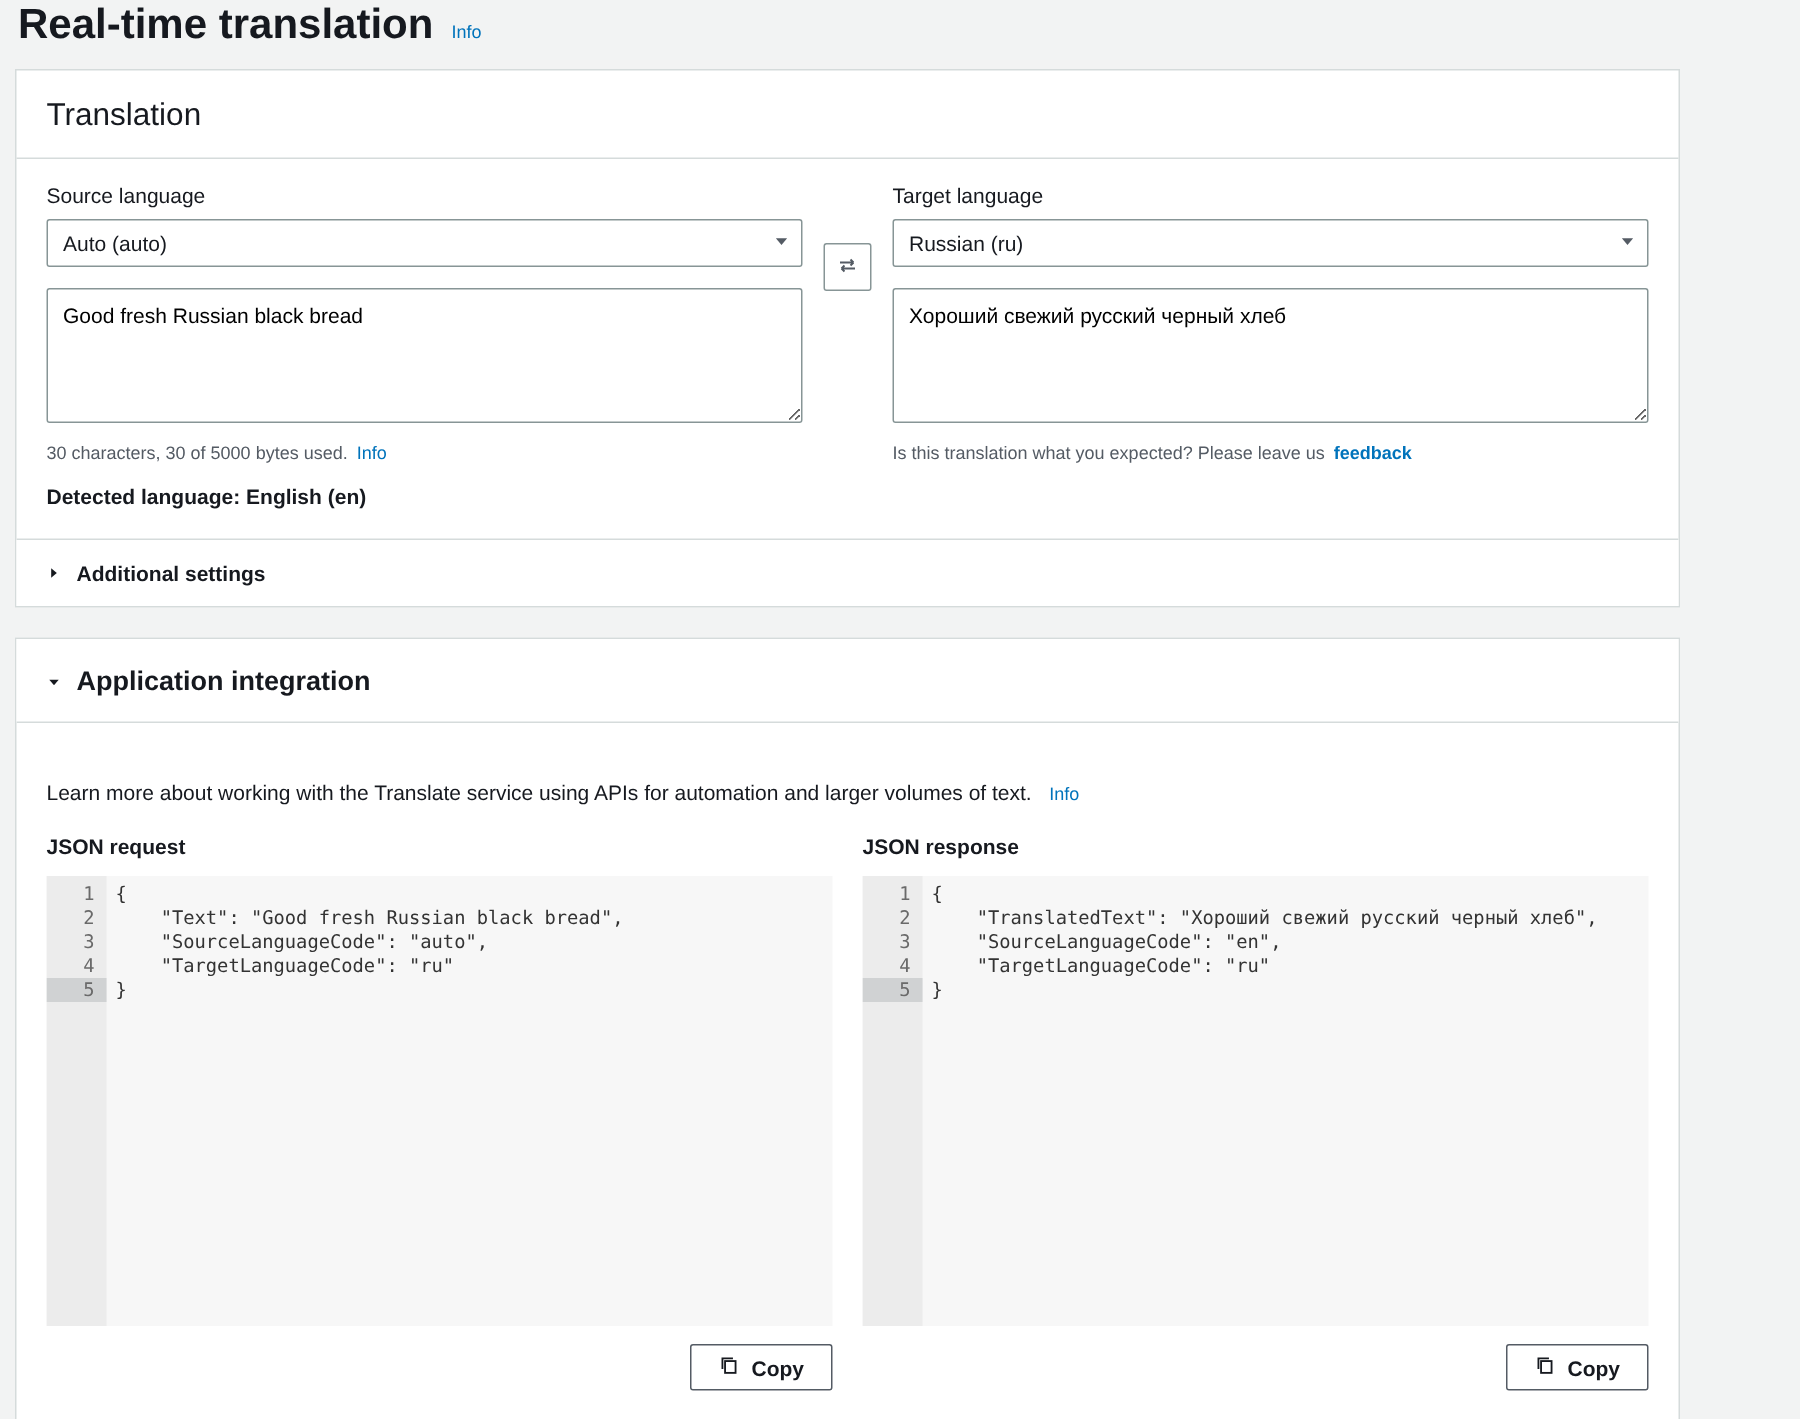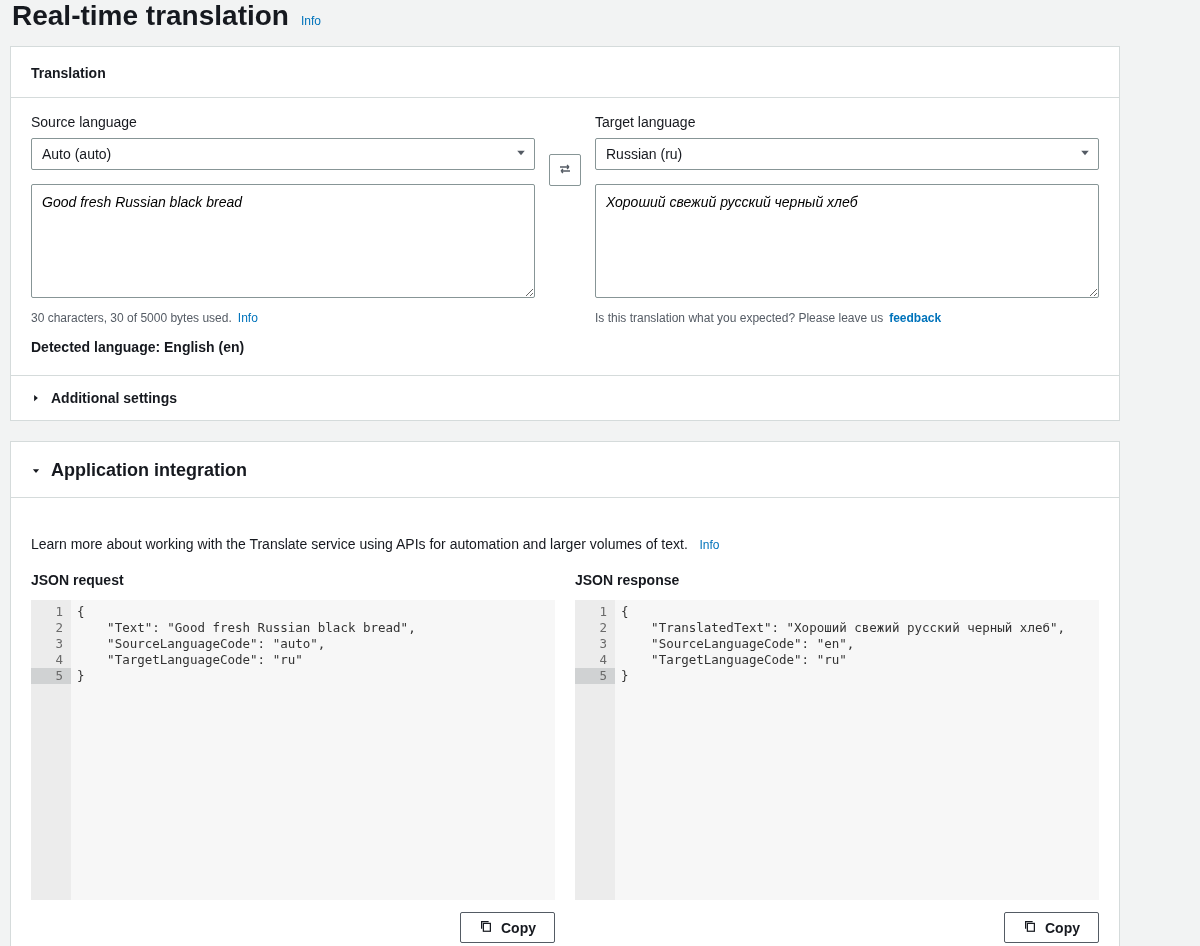--- a/index.html
+++ b/index.html
@@ -46,22 +46,22 @@
   }
 
   .panel{
     background:var(--panel);
     border:1px solid var(--border);
     margin-bottom:20px;
   }
   .panel-header{
     padding:18px 20px 16px;
     border-bottom:1px solid var(--border);
-    font-size:14px;
-    font-weight:700;
+    font-size:21px;
+    font-weight:400;
   }
   .panel-body{
     padding:16px 20px 20px;
   }
 
   
   .trans-row{
     display:flex;
     align-items:flex-start;
     gap:14px;
@@ -107,30 +107,29 @@
     border:1px solid var(--border-input);
     border-radius:2px;
     background:#fff;
     cursor:pointer;
     display:flex;align-items:center;justify-content:center;
     margin-bottom:0;
   }
 
   .textarea{
     width:100%;
-    height:114px;
+    height:90px;
     border:1px solid var(--border-input);
     border-radius:2px;
     padding:8px 10px;
     font-size:14px;
     line-height:1.35;
     resize:both;
     margin-top:14px;
     font-family:inherit;
-    font-style:italic;
   }
   
 
   .subtext{
     font-size:12px;
     color:var(--muted);
     margin-top:10px;
     display:flex;
     gap:6px;
     align-items:flex-end;

